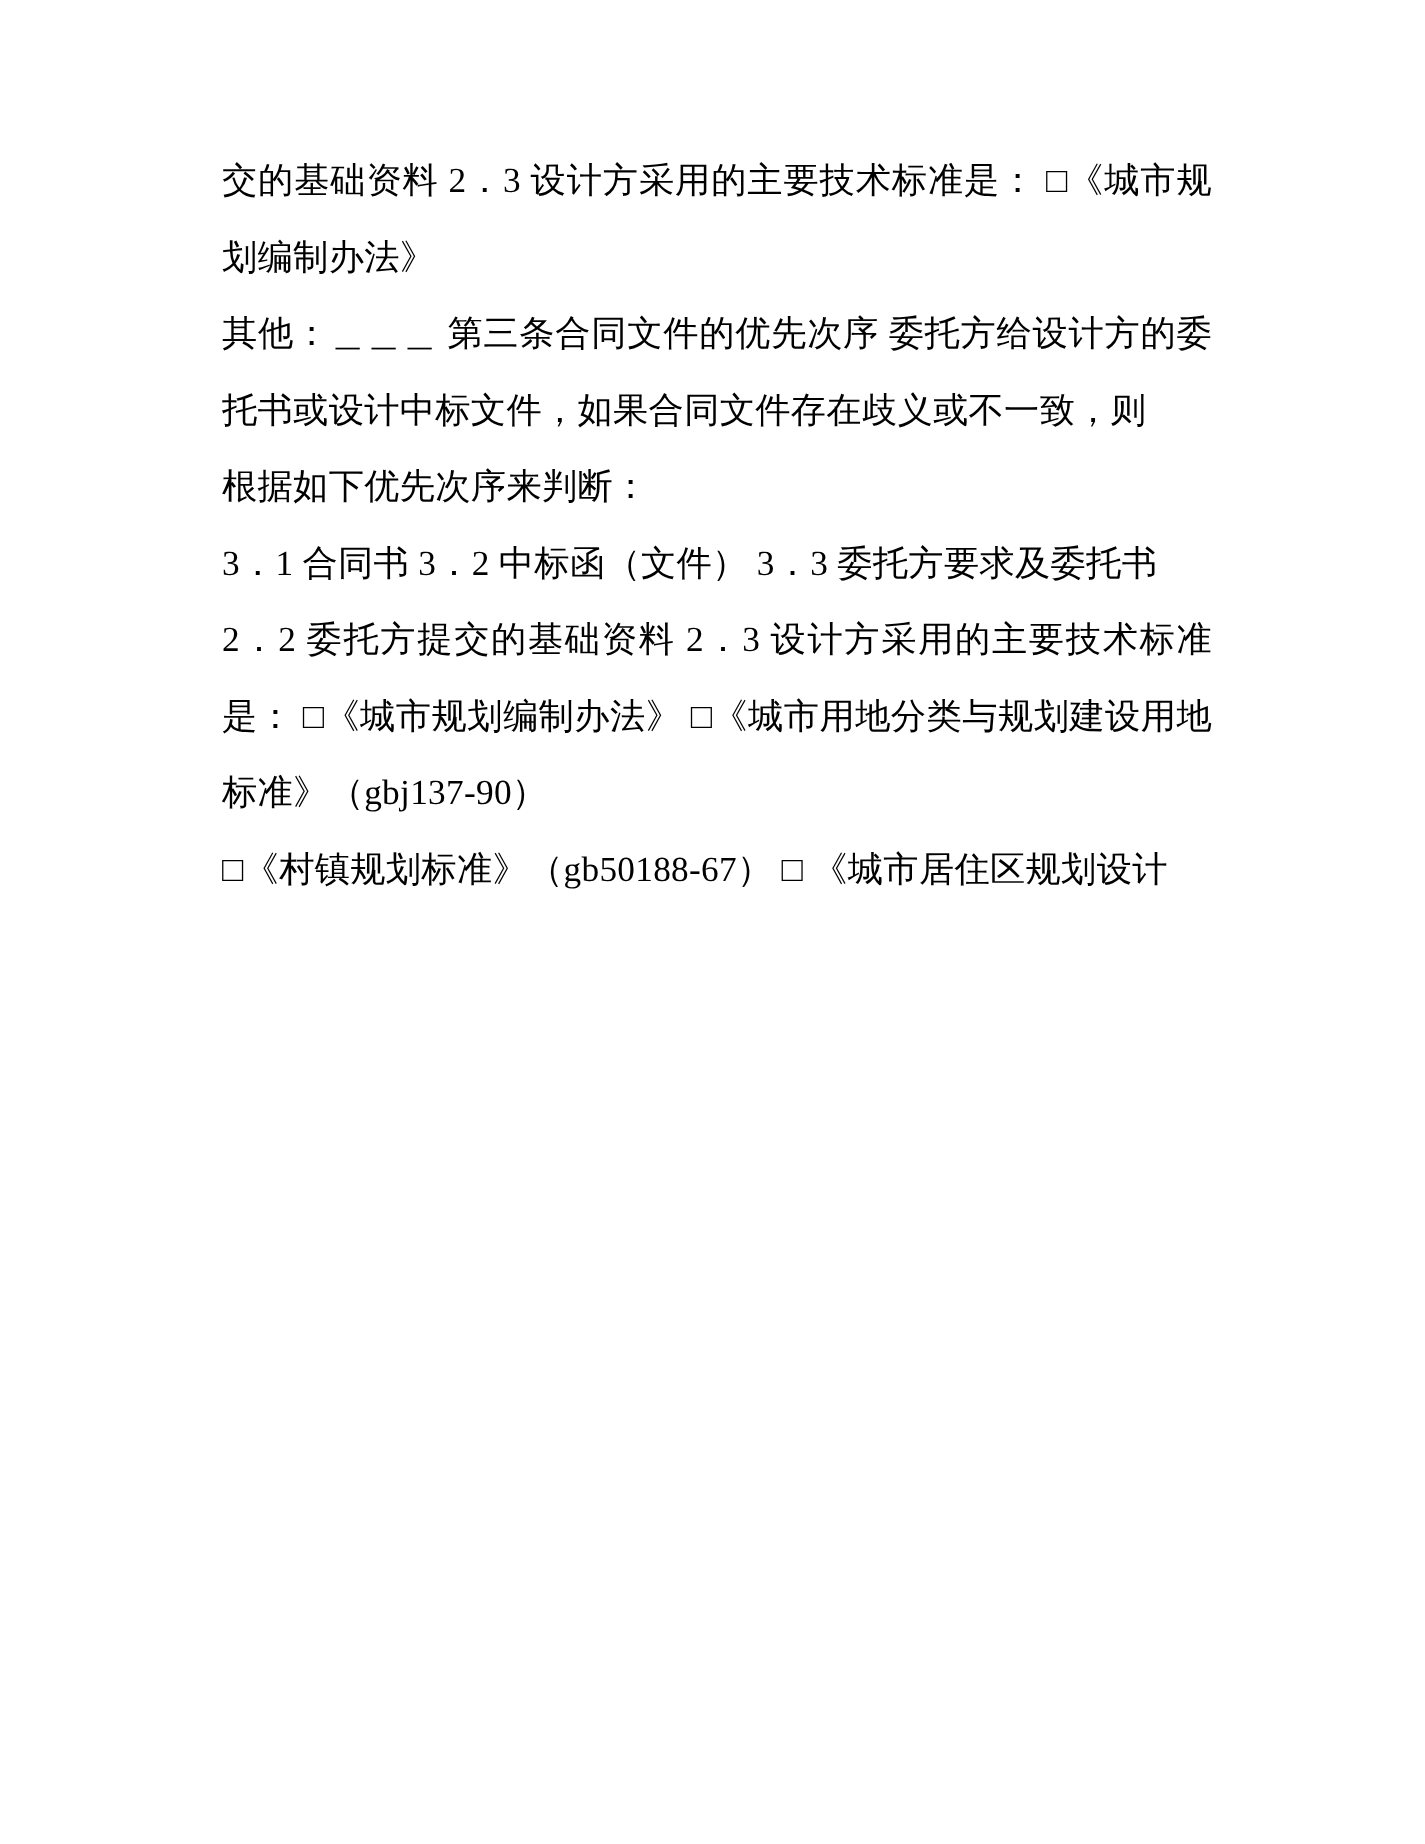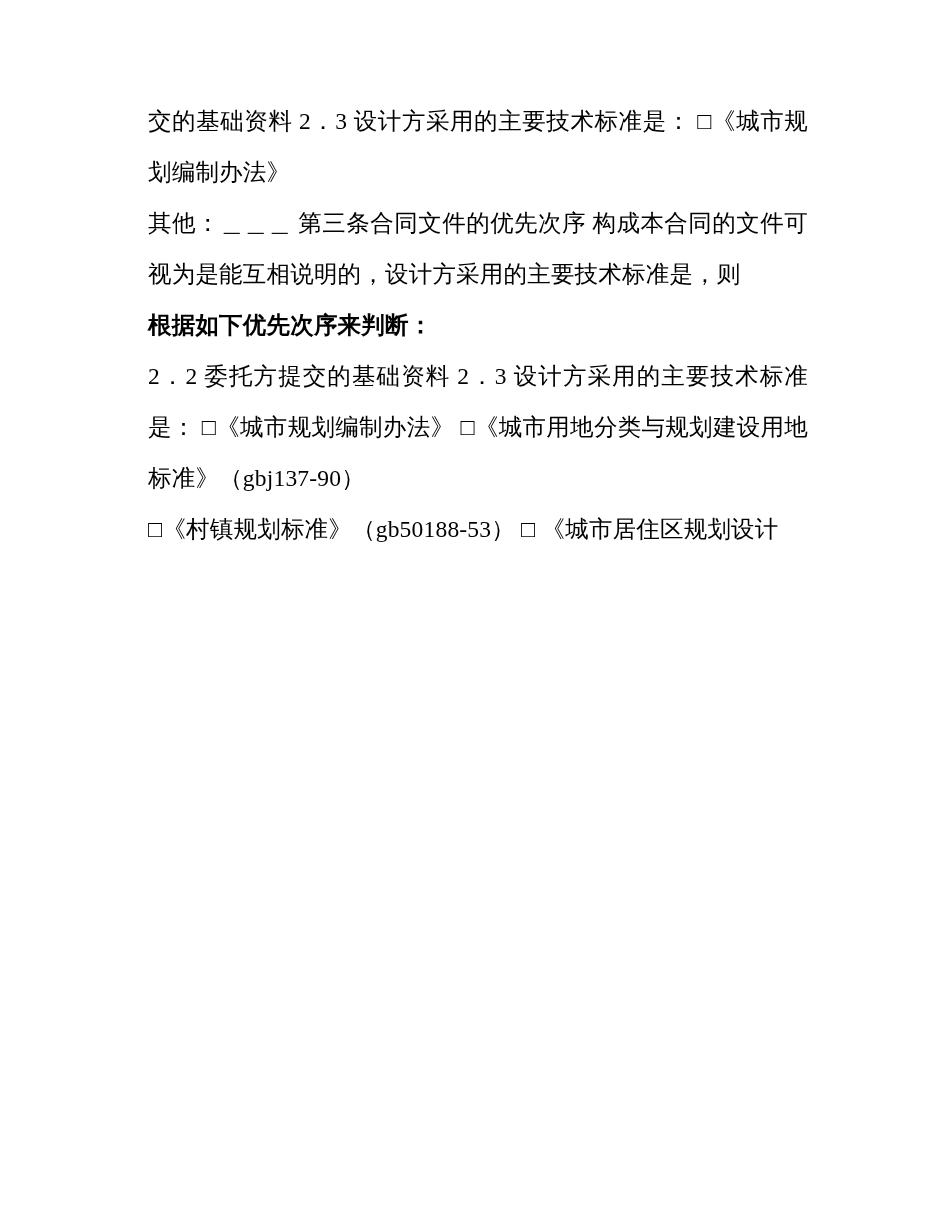--- a/index.html
+++ b/index.html
@@ -28,27 +28,28 @@
   p.para {
     margin: 0 0 0 0;
     font-size: 23.5px;
     line-height: 51px;
     text-align: justify;
     text-justify: inter-ideograph;
     letter-spacing: 0.2px;
     word-break: break-all;
   }
   p.bold {
-    font-weight: bold;
+    font-weight: normal;
   }
 </style>
 </head>
 <body>
 
 <div class="page">
   <div class="doc-body">
     <p class="para">交的基础资料 2．3 设计方采用的主要技术标准是： □《城市规划编制办法》</p>
-    <p class="para">其他：＿＿＿ 第三条合同文件的优先次序 构成本合同的文件可视为是能互相说明的，设计方采用的主要技术标准是，则</p>
+    <p class="para">其他：＿＿＿ 第三条合同文件的优先次序 委托方给设计方的委托书或设计中标文件，如果合同文件存在歧义或不一致，则</p>
     <p class="para bold">根据如下优先次序来判断：</p>
+    <p class="para">3．1 合同书 3．2 中标函（文件） 3．3 委托方要求及委托书</p>
     <p class="para">2．2 委托方提交的基础资料 2．3 设计方采用的主要技术标准是： □《城市规划编制办法》 □《城市用地分类与规划建设用地标准》（gbj137-90）</p>
-    <p class="para">□《村镇规划标准》（gb50188-53） □ 《城市居住区规划设计</p>
+    <p class="para">□《村镇规划标准》（gb50188-67） □ 《城市居住区规划设计</p>
   </div>
 </div>
 
 </body></html>

